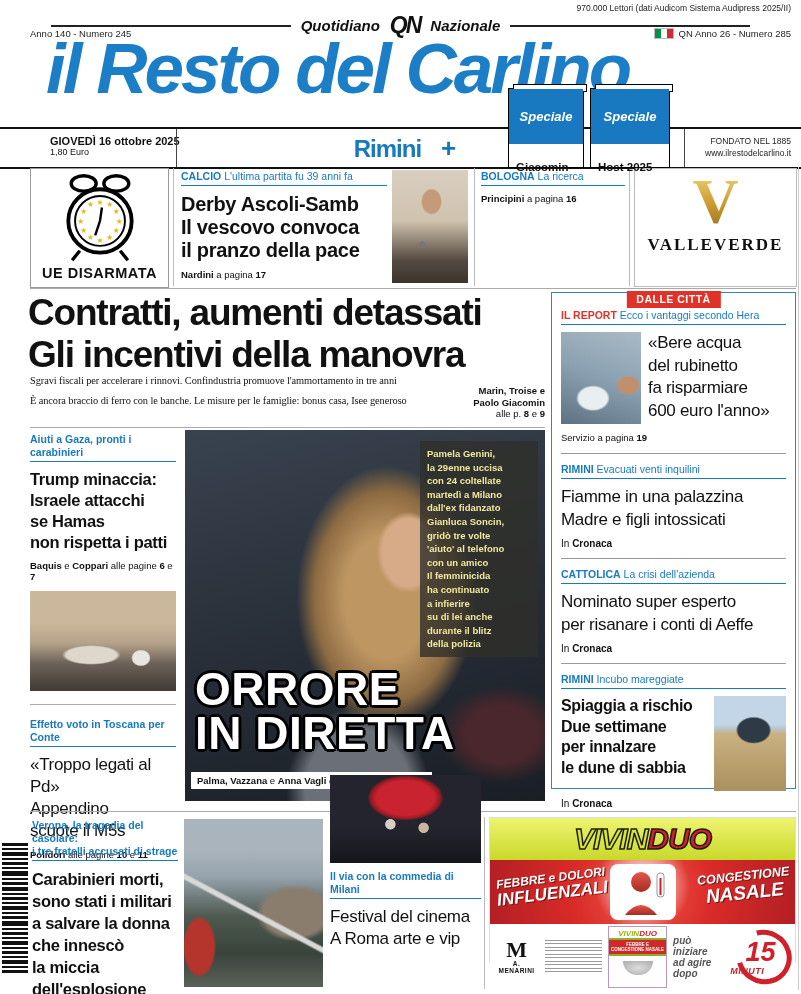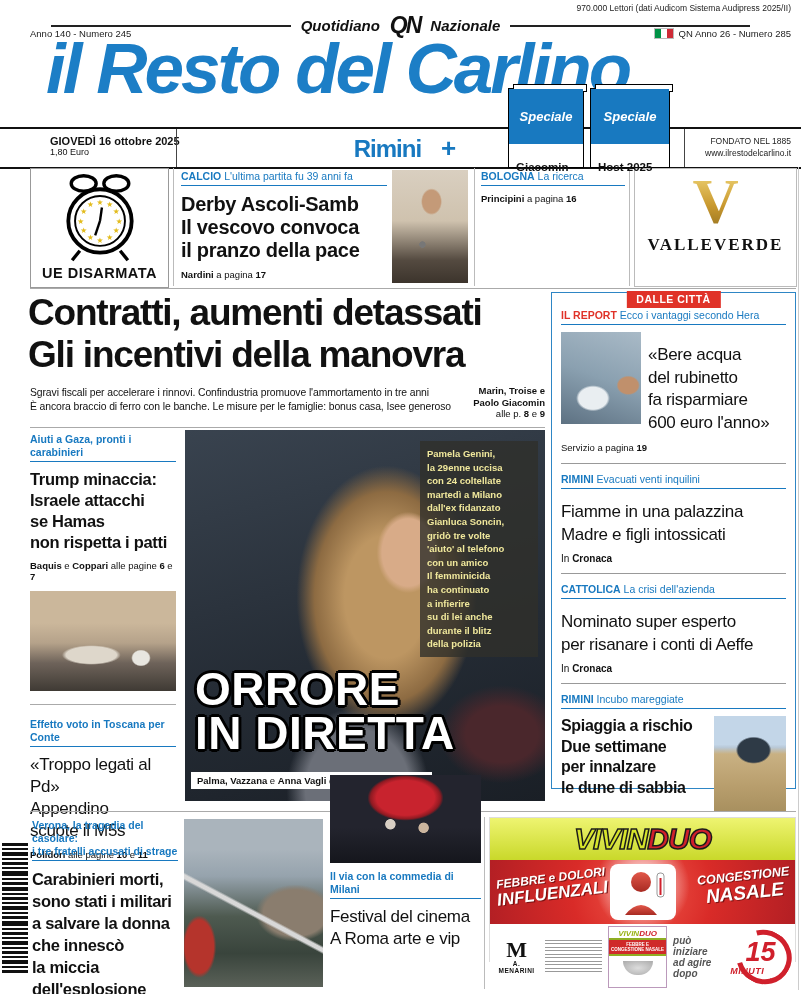--- a/index.html
+++ b/index.html
@@ -57,21 +57,21 @@
       linear-gradient(180deg,#d9cfc0 0%,#cfc2ae 45%,#544a40 80%,#3c342c 100%);}
   .bologna{left:481px;top:170px;width:144px;}
   .valleverde{left:634px;top:168px;width:161px;height:117px;border:1px solid #bbb;text-align:center;}
   .vv-v{font-family:"Liberation Serif",serif;font-weight:900;font-size:64px;line-height:66px;
         background:linear-gradient(180deg,#f2d87a,#c9992f 55%,#8f6c1d);-webkit-background-clip:text;
         background-clip:text;color:transparent;}
   .vv-name{font-family:"Liberation Serif",serif;font-weight:900;font-size:17px;letter-spacing:2px;}
   
   .main-hl{left:28px;top:292px;width:520px;font-weight:900;font-size:37px;line-height:42px;
            letter-spacing:-1.2px;}
-  .main-sub{left:30px;top:386px;width:430px;font-size:10.4px;line-height:14px;letter-spacing:-.1px;}
+  .main-sub{left:30px;top:371px;width:430px;font-size:10.4px;line-height:20px;letter-spacing:-.1px;font-family:Liberation Serif, serif;}
   .main-by{left:455px;top:385px;width:90px;text-align:right;font-size:9.5px;line-height:11.5px;}
   
   .leftcol{left:30px;top:433px;width:146px;}
   .hl-md{font-weight:900;font-size:16px;line-height:20.5px;letter-spacing:-.3px;}
   .hl-lt{font-weight:normal;font-size:17px;line-height:22px;letter-spacing:-.3px;}
   .gaza-photo{width:146px;height:100px;margin-top:9px;
     background:
       radial-gradient(ellipse 42px 14px at 42% 64%,#ded7cb 0 60%,rgba(0,0,0,0) 70%),
       radial-gradient(ellipse 15px 13px at 76% 67%,#e8e6e0 0 55%,rgba(0,0,0,0) 65%),
       linear-gradient(180deg,#cbb79b 0 32%,#b5a28a 52%,#6e635a 72%,#3f3a34 100%);}
@@ -89,21 +89,21 @@
   .orrore{position:absolute;left:10px;bottom:46px;color:#fff;font-weight:900;font-size:46px;
           line-height:44px;letter-spacing:.5px;
           text-shadow:3px 0 0 #000,-3px 0 0 #000,0 3px 0 #000,0 -3px 0 #000,
                       2px 2px 0 #000,-2px 2px 0 #000,2px -2px 0 #000,-2px -2px 0 #000;}
   .cby{position:absolute;left:6px;bottom:12px;background:#fff;padding:3px 6px;font-size:9.5px;}
   
   .rightcol{left:551px;top:292px;width:245px;height:497px;border:1.5px solid #2e86c5;box-sizing:border-box;
             padding:8px 9px 0 9px;}
   .badge{position:absolute;top:-2px;left:50%;transform:translateX(-50%);background:#e03228;color:#fff;
          font-weight:900;font-size:10.5px;padding:2px 10px 3px;letter-spacing:.5px;}
-  .rc-hl{font-weight:normal;font-size:17px;line-height:22.5px;letter-spacing:-.3px;margin-top:12px;}
+  .rc-hl{font-weight:normal;font-size:17px;line-height:22.5px;letter-spacing:-.3px;}
   .rc-row{display:flex;gap:7px;margin-top:2px;}
   .tap-photo{width:80px;height:92px;flex:0 0 auto;
     background:
       radial-gradient(ellipse 26px 20px at 40% 72%,#e9eef1 0 55%,rgba(0,0,0,0) 65%),
       radial-gradient(ellipse 18px 15px at 84% 58%,#c0906c 0 55%,rgba(0,0,0,0) 65%),
       linear-gradient(200deg,#a9bac7 0%,#8aa0b0 50%,#5d7182 100%);}
   .dune-photo{width:72px;height:95px;flex:0 0 auto;
     background:
       radial-gradient(ellipse 26px 20px at 55% 36%,#2e3a46 0 60%,rgba(0,0,0,0) 68%),
       linear-gradient(180deg,#c3d6e8 0 30%,#b9c9d8 33%,#c9b183 40%,#b99f6e 72%,#a8905f 100%);}

